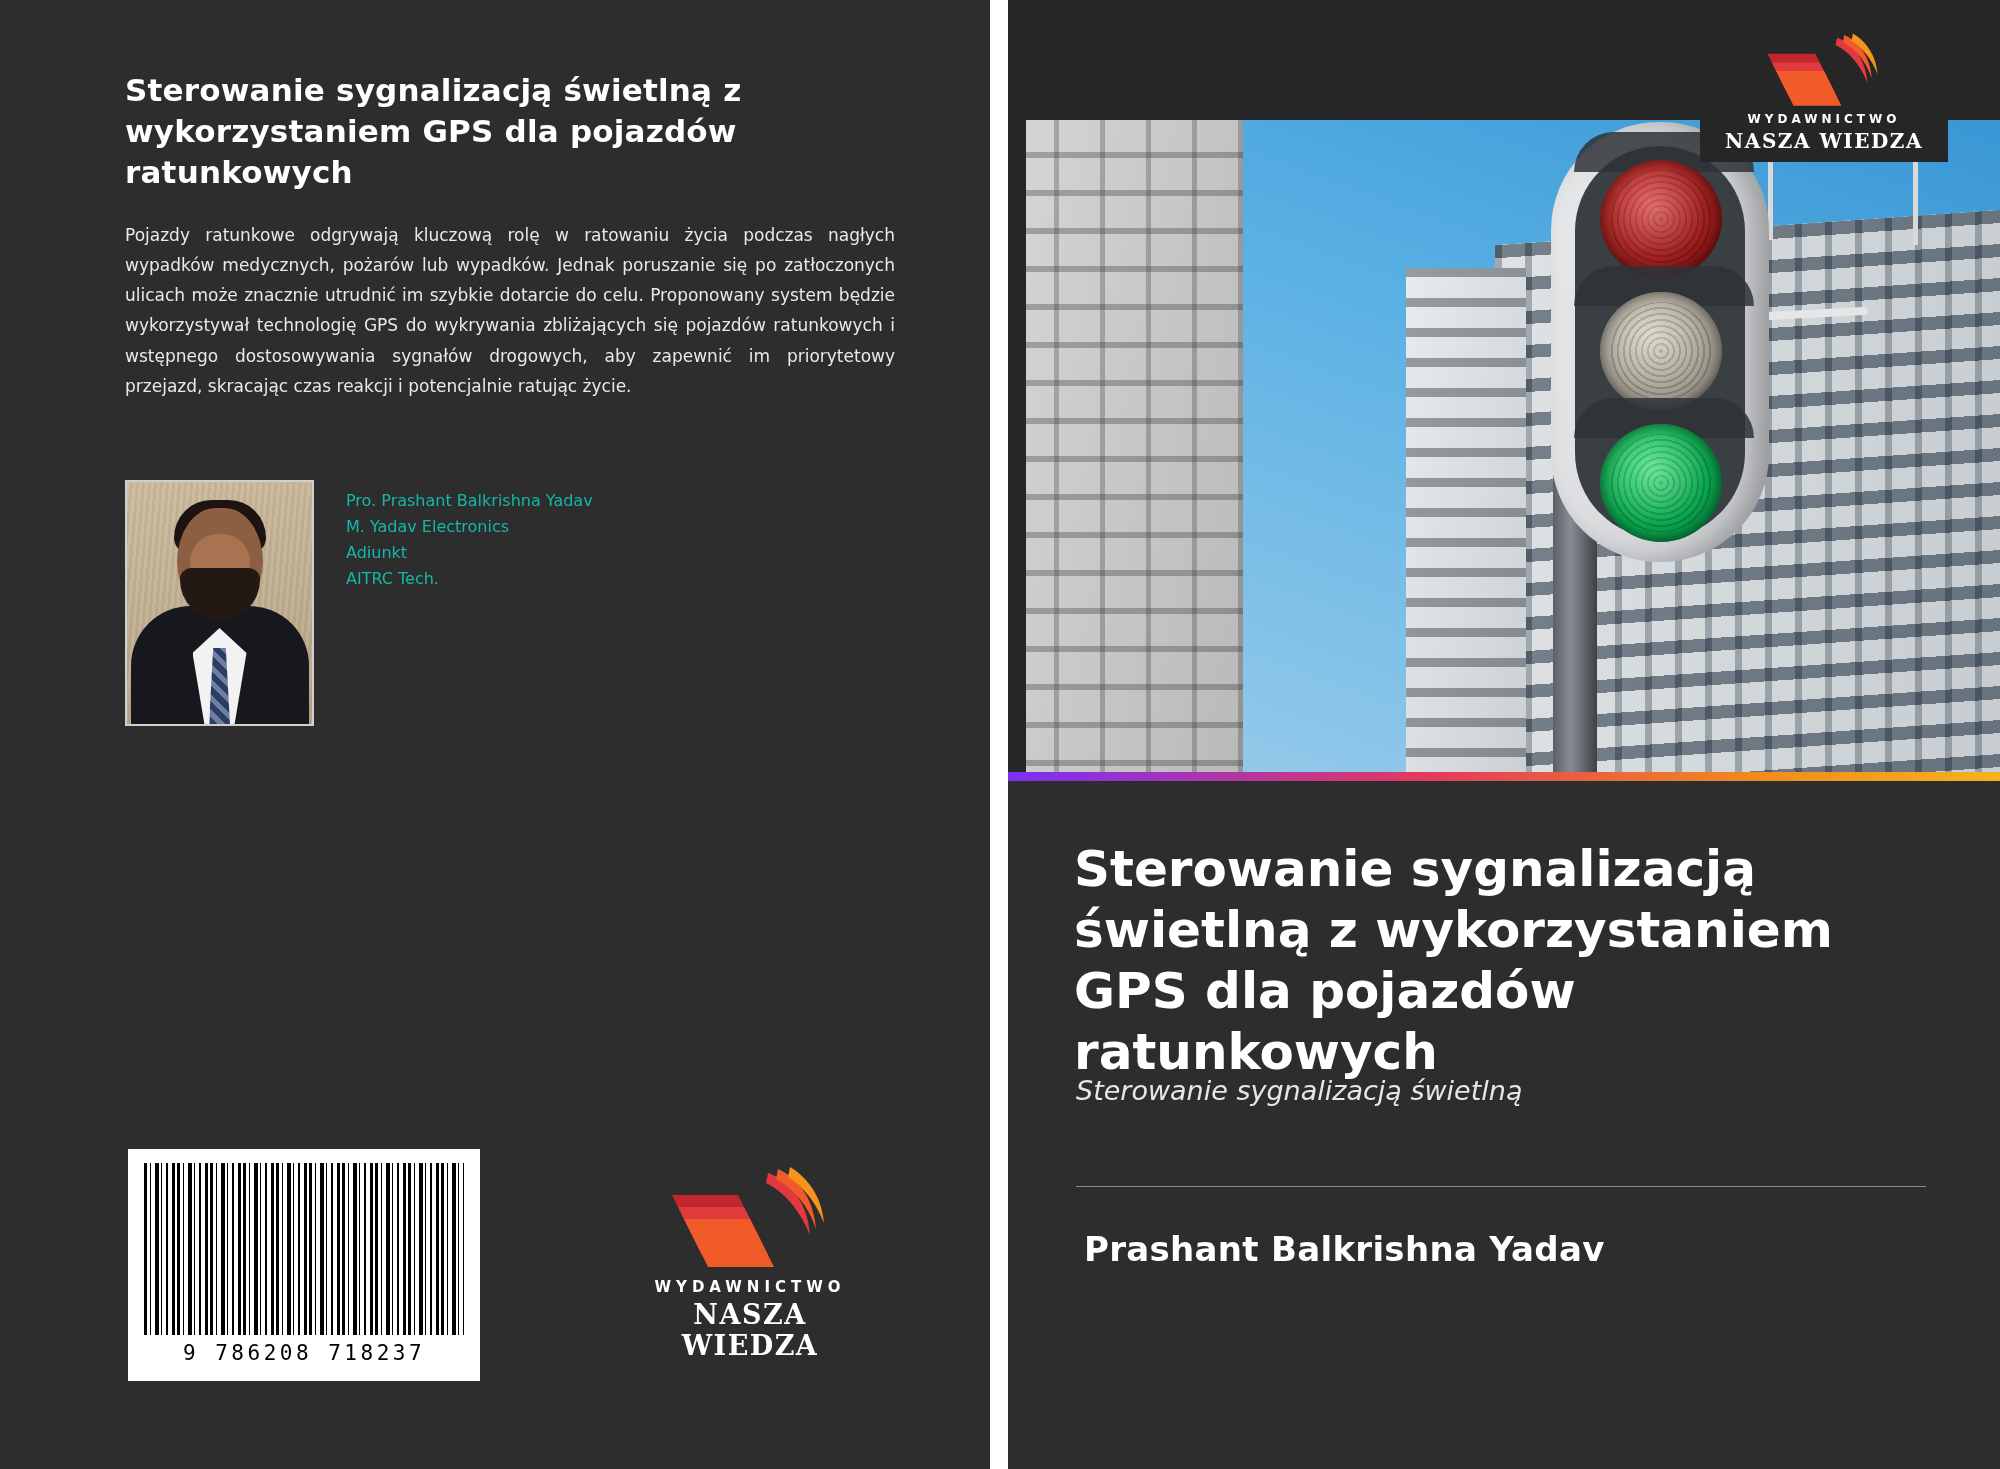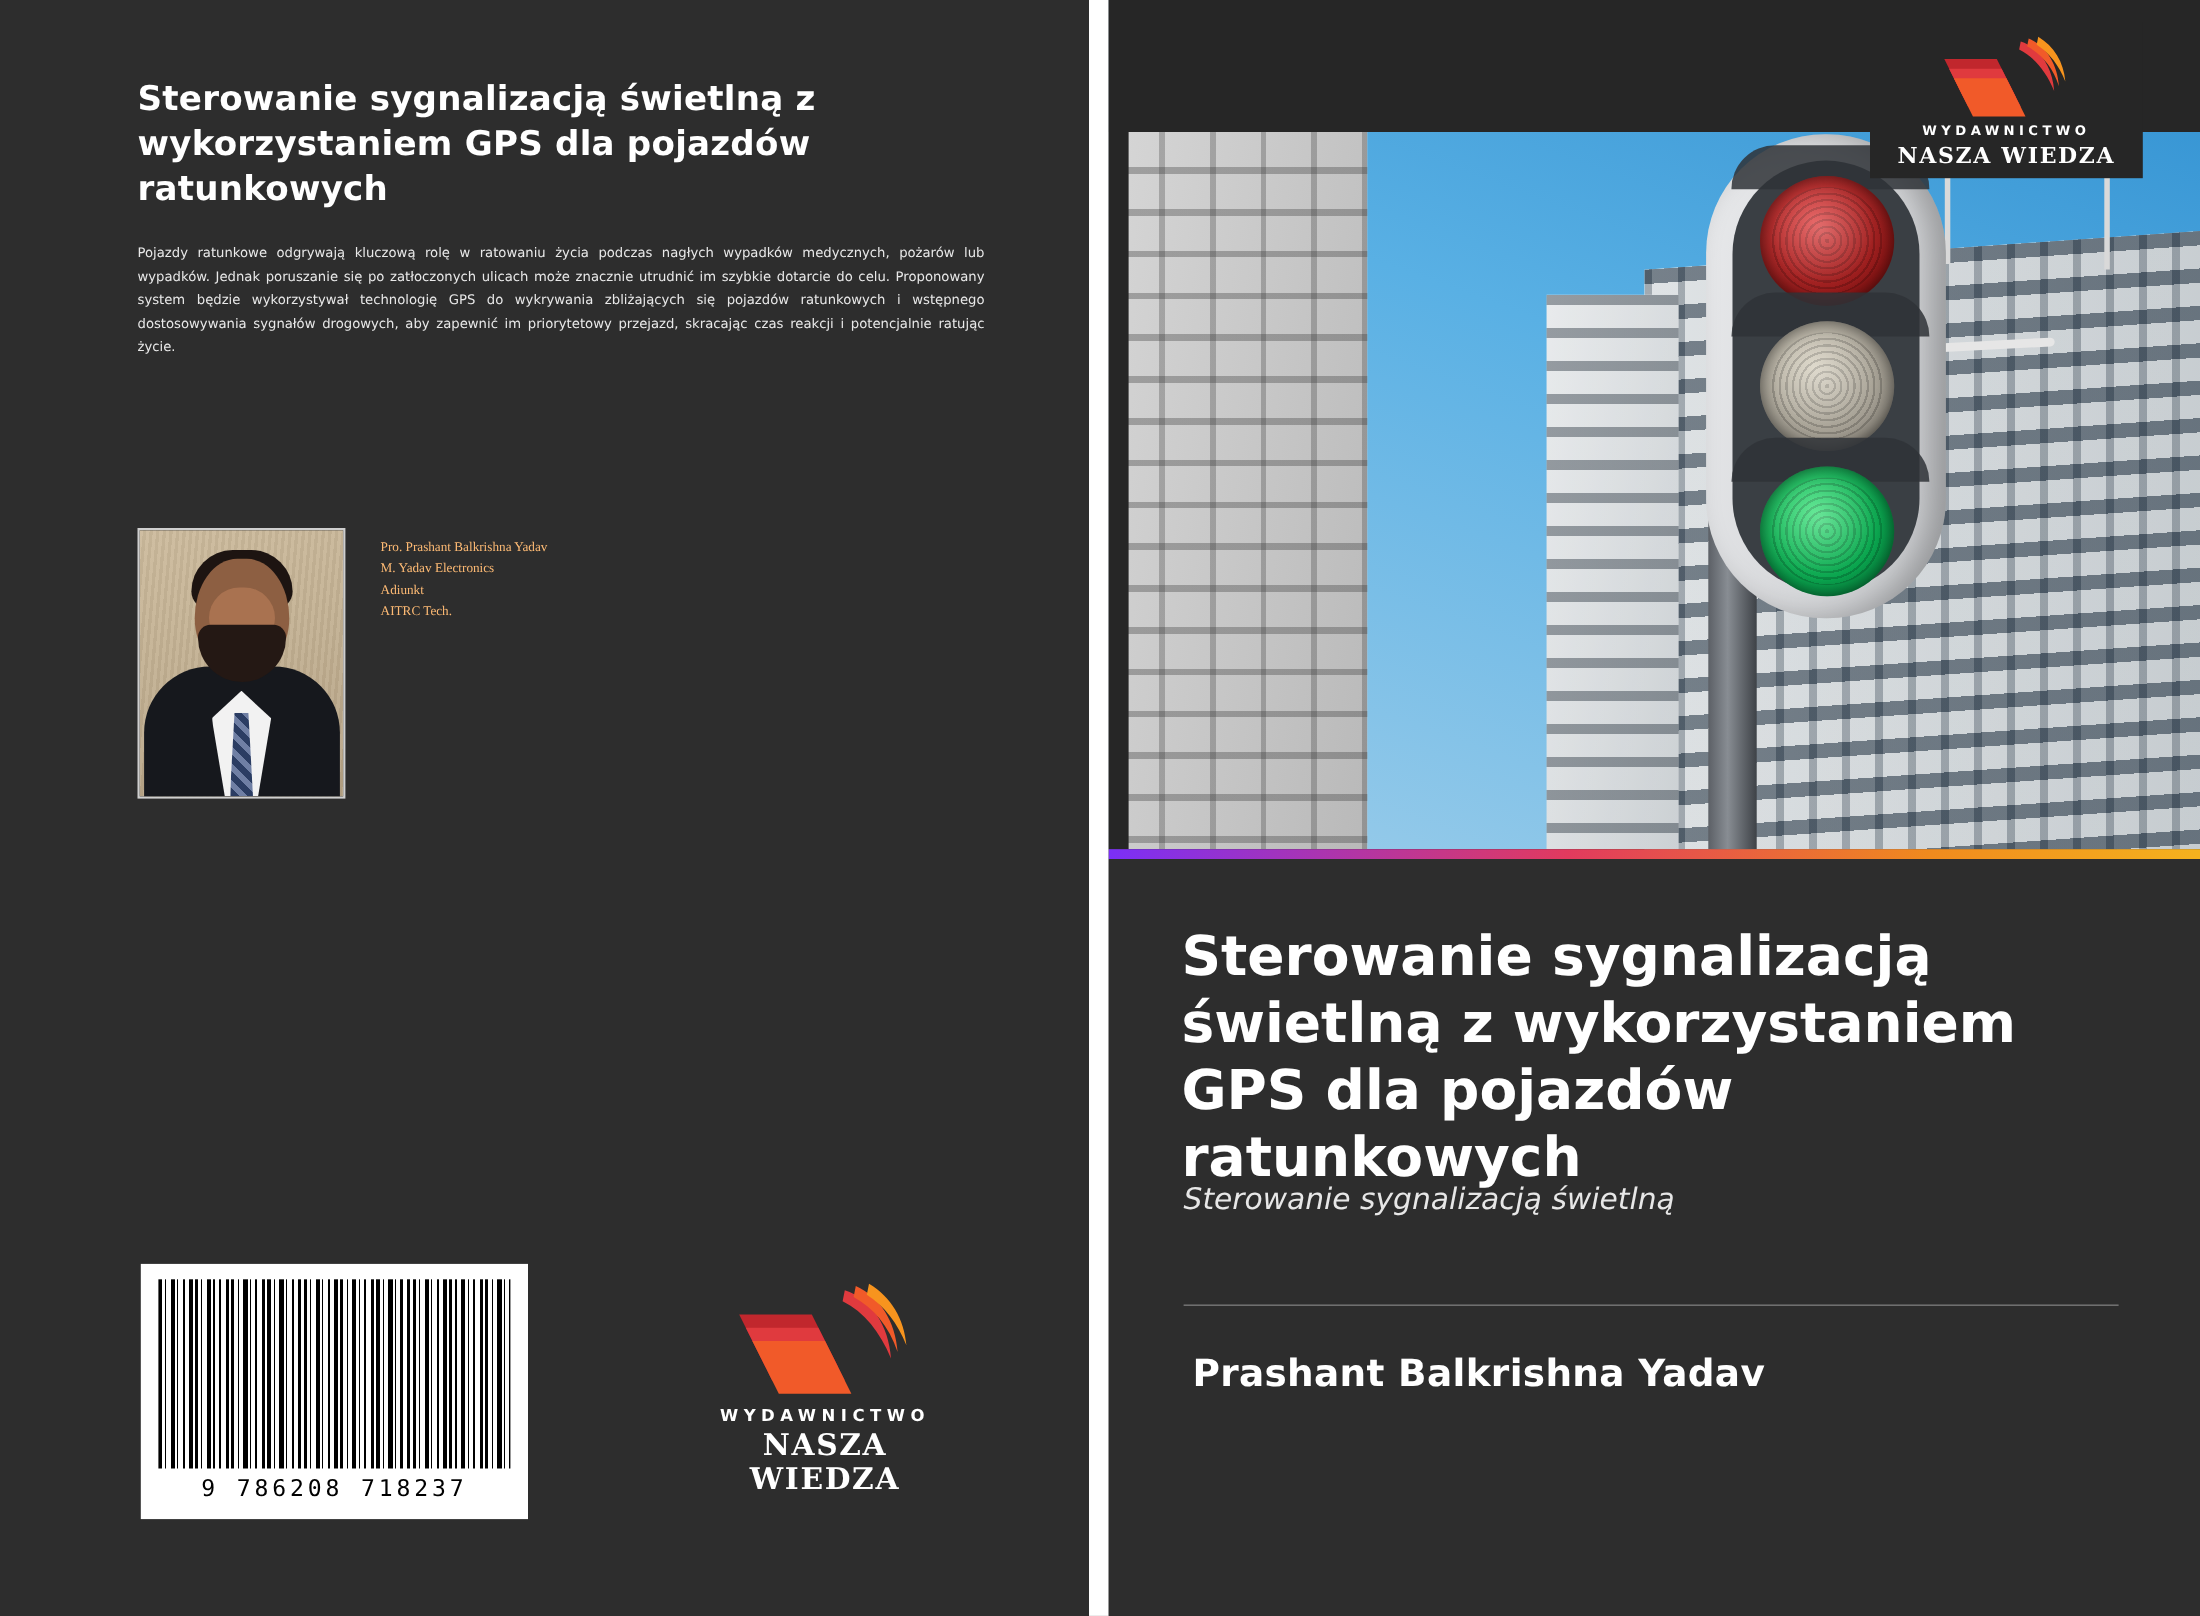--- a/index.html
+++ b/index.html
@@ -22,21 +22,21 @@
     color:#ffffff;
     font-weight:bold;
     font-size:31px;
     line-height:1.33;
     letter-spacing:0.2px;
     margin:0 0 26px 0;
     max-width:760px;
   }
   .back-abstract{
     color:#e9e9e9;
-    font-size:12px;
+    font-size:17px;
     line-height:1.78;
     text-align:justify;
     max-width:772px;
     margin:0;
   }
   .author-block{
     position:absolute;left:125px;top:480px;
     display:flex;align-items:flex-start;
   }
   .author-photo{
@@ -85,25 +85,24 @@
     clip-path:polygon(50% 0,100% 26%,78% 100%,22% 100%,0 26%);
   }
   .photo-tie{
     position:absolute;left:50%;bottom:0;transform:translateX(-50%);
     width:21px;height:76px;
     background:repeating-linear-gradient(45deg,#2b3d63 0 6px,#6f7fa4 6px 11px);
     clip-path:polygon(20% 0,80% 0,100% 100%,0 100%);
   }
   .author-meta{
     margin-left:32px;
-    color:#fdba74;
-    font-size:12px;
+    color:#14b8a6;
+    font-size:16px;
     line-height:1.62;
     padding-top:8px;
-    font-family:Liberation Serif, serif;
   }
   .barcode-area{
     position:absolute;left:128px;bottom:88px;
     width:352px;height:232px;background:#ffffff;
     padding:14px 16px 8px 16px;box-sizing:border-box;
   }
   .barcode-bars{
     height:172px;width:100%;
     background:
       repeating-linear-gradient(90deg,

